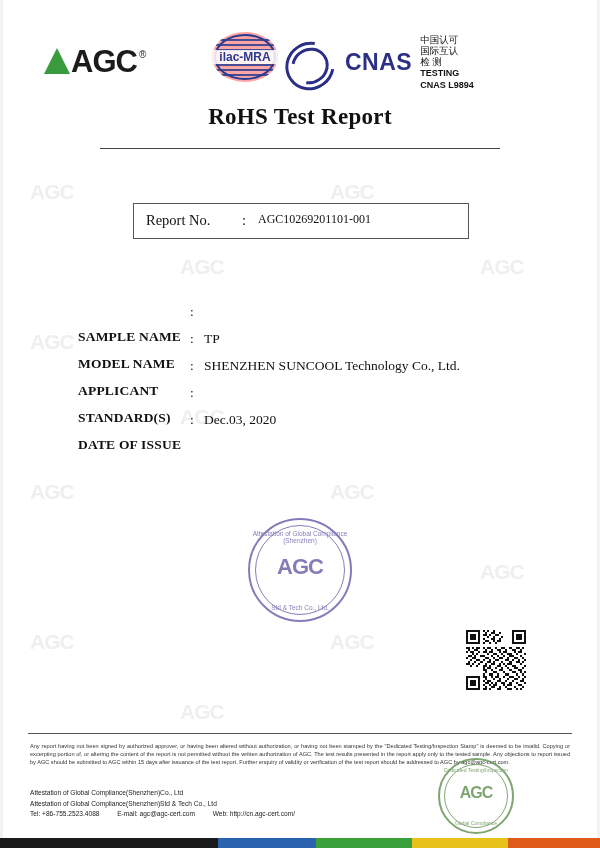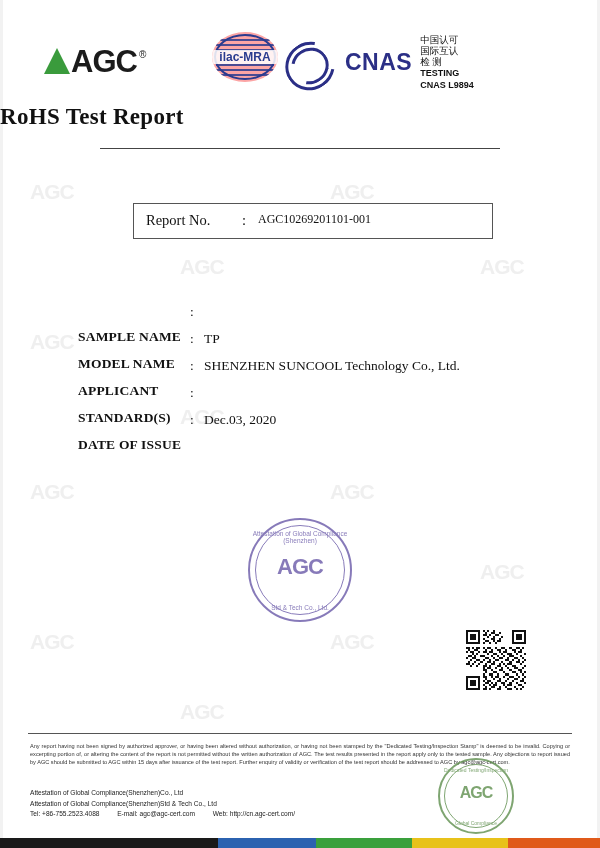--- a/index.html
+++ b/index.html
@@ -148,20 +148,21 @@
   .cnas-cn b {
     font-size: 9px;
   }
 
   
   .title {
     position: absolute;
     top: 104px;
     left: 0;
     width: 600px;
+    text-align: center;
     font-family: "Liberation Serif", serif;
     font-weight: bold;
     font-size: 23px;
     color: #111;
     letter-spacing: .3px;
   }
   .rule {
     position: absolute;
     top: 148px;
     left: 100px;
@@ -171,21 +172,20 @@
   }
 
   
   .reportbox {
     position: absolute;
     top: 203px;
     left: 133px;
     width: 334px;
     height: 34px;
     border: 1px solid #555;
-    padding-left: 24px;
   }
   .reportbox .lbl {
     position: absolute;
     left: 12px;
     top: 8px;
     font-size: 14.5px;
     color: #111;
   }
   .reportbox .colon {
     position: absolute;

